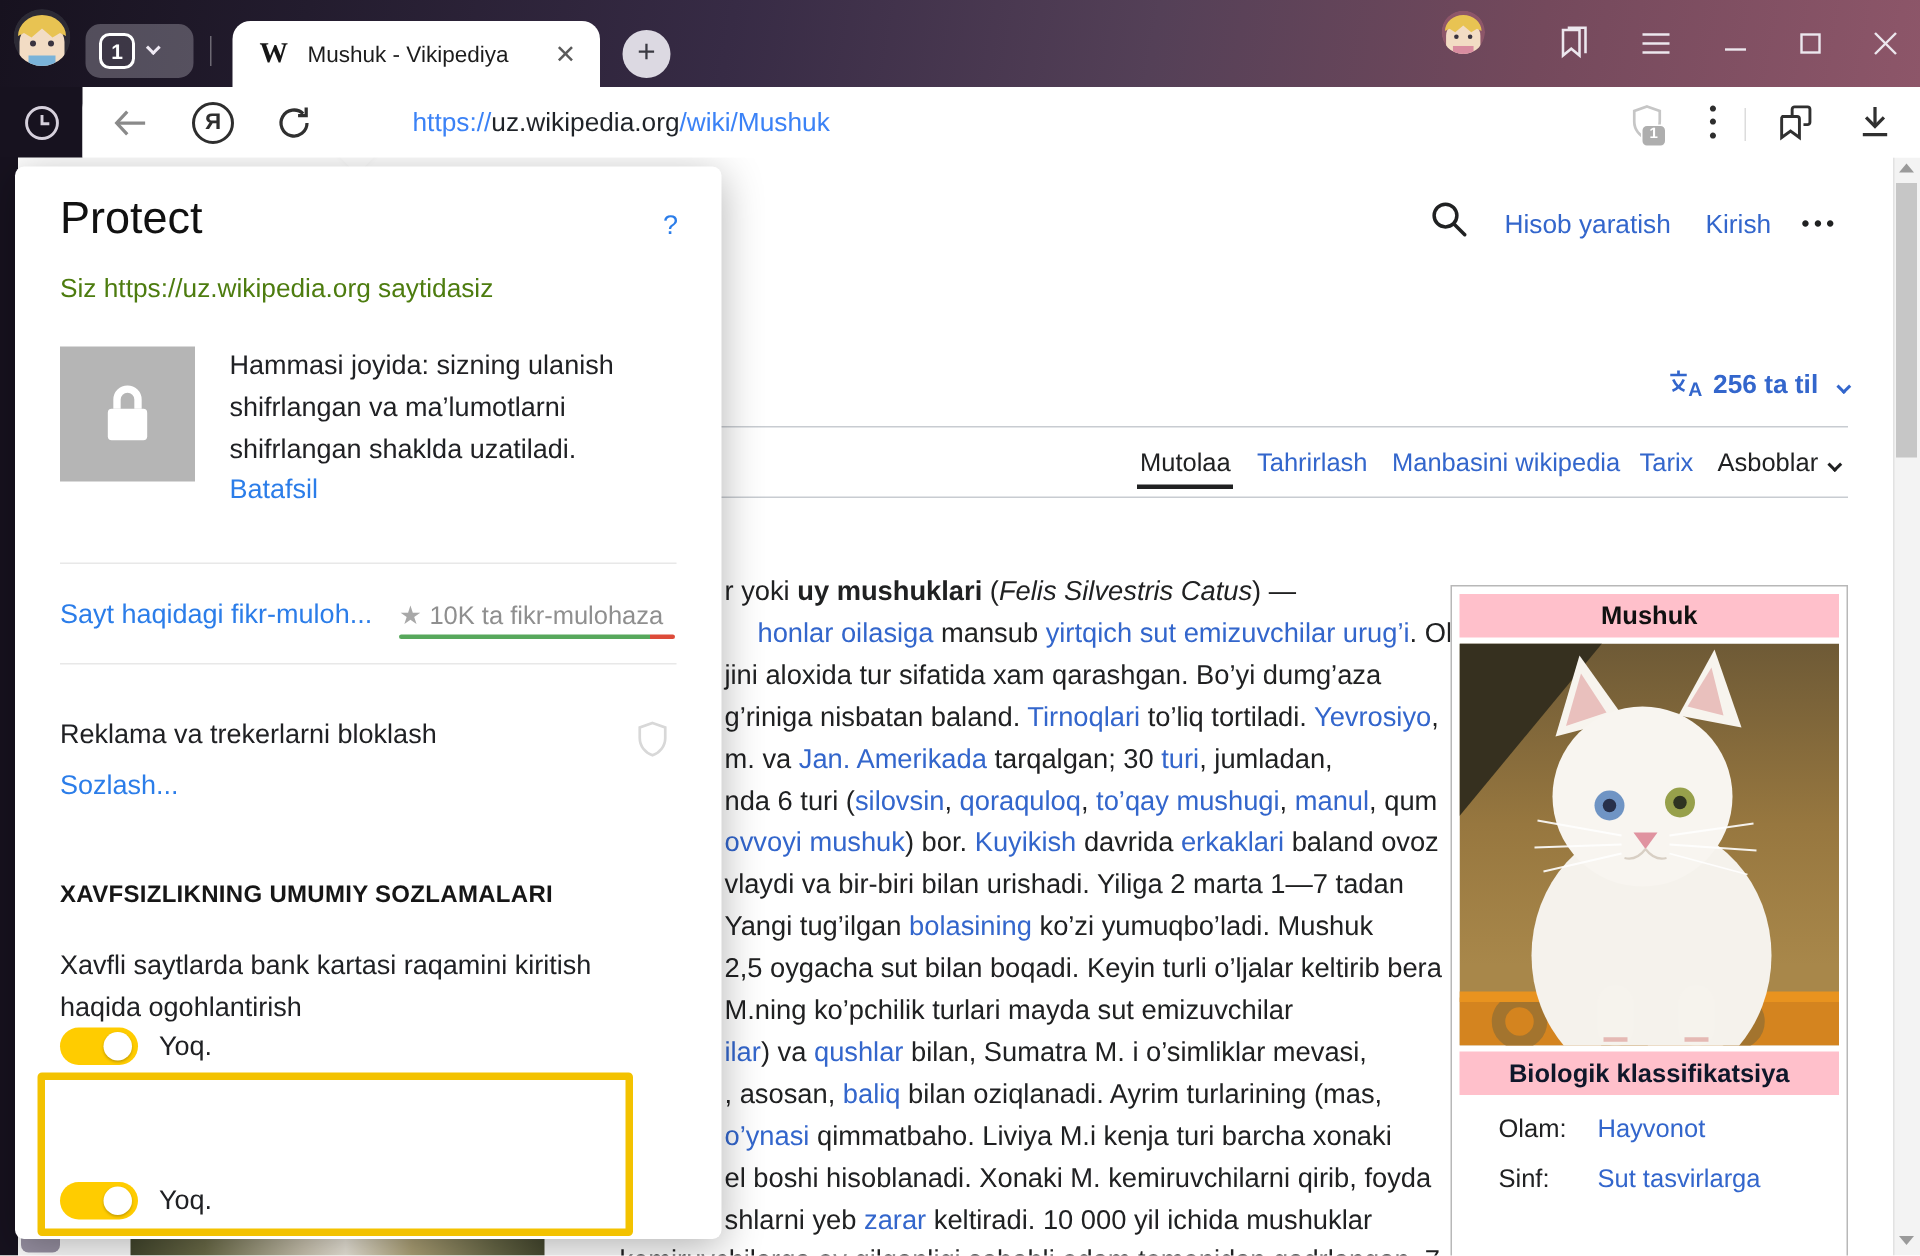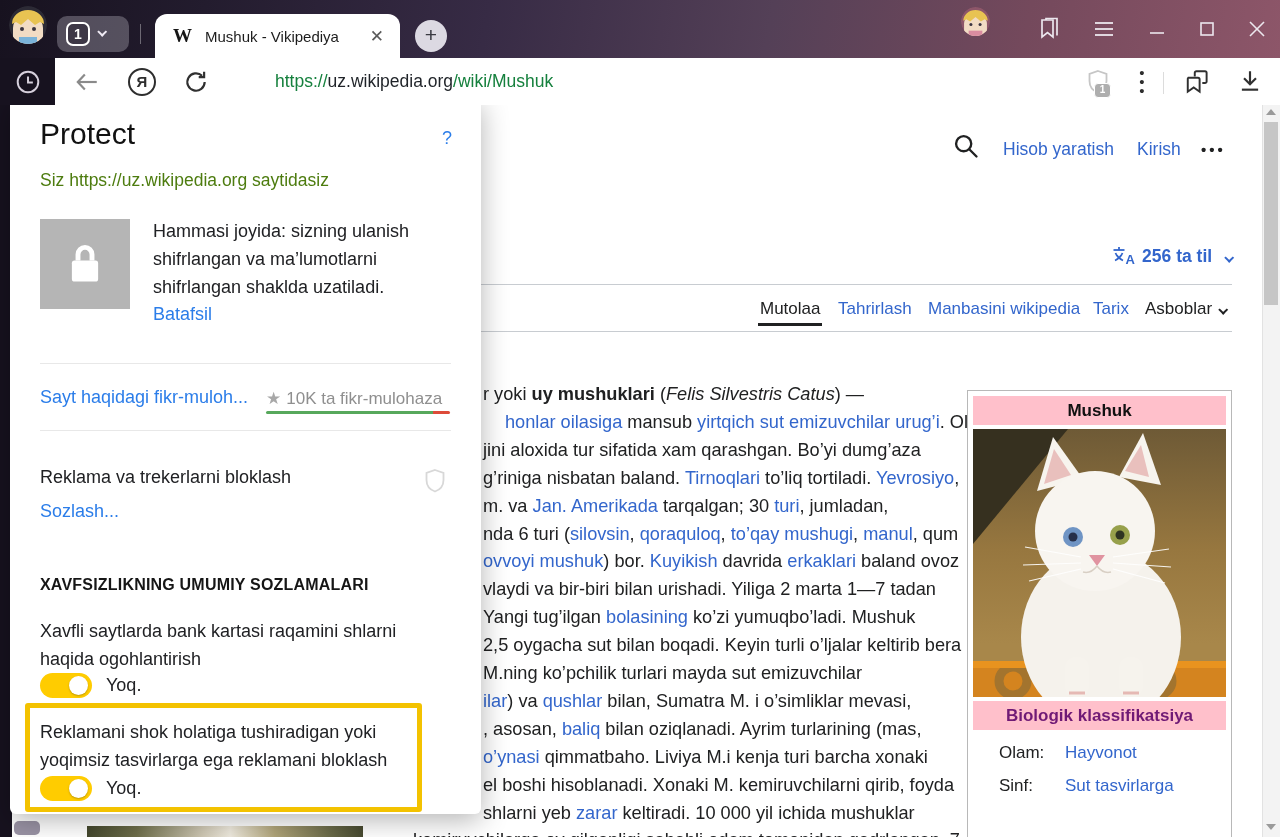--- a/index.html
+++ b/index.html
@@ -39,21 +39,21 @@
   .win-icons { right:14px; top:0; height:58px; display:flex; align-items:center; gap:33px; z-index:45; color:#ece7ee; }
   .mini-avatar { left:961px; top:7px; width:29px; height:29px; border-radius:50%; overflow:hidden; z-index:45; }
 
   .tb-icon { z-index:46; }
   .back-btn { left:74px; top:69px; }
   .ya-btn { left:128px; top:68px; width:28px; height:28px; border:2px solid #2e2e2e; border-radius:50%;
     color:#2e2e2e; font-size:15px; font-weight:bold; text-align:center; line-height:24px; }
   .reload-btn { left:183px; top:69px; }
   .lock-chip { left:230px; top:67px; width:33px; height:33px; background:#ebebeb; border-radius:8px; display:flex; align-items:center; justify-content:center; }
   .url { left:275px; top:71px; font-size:17.5px; white-space:nowrap; z-index:46; }
-  .url .dim { color:#15803d; } .url .host { color:#1f2328; }
+  .url .dim { color:#3b82f6; } .url .host { color:#1f2328; }
   .shield-btn { left:1086px; top:69px; }
   .shield-badge { left:1094px; top:83px; width:17px; height:15px; background:#aeaeae; border:1.5px solid #fff; border-radius:4px;
     color:#fff; font-size:10px; font-weight:bold; text-align:center; line-height:12px; z-index:47; }
   .kebab { left:1133px; top:68px; width:18px; color:#2e2e2e; font-size:15px; line-height:9px; text-align:center; z-index:46; letter-spacing:0; }
   .tb-sep { left:1163px; top:72px; width:1px; height:22px; background:#dcdcdc; z-index:46; }
   .coll-btn { left:1184px; top:68px; }
   .dl-btn { left:1237px; top:68px; }
 
   
   .scrollbar { left:1262px; top:105px; width:18px; height:732px; background:#f3f3f3; border-left:1px solid #e2e2e2; z-index:12; }
@@ -74,31 +74,31 @@
   .wtab.active { color:#202122; }
   .wtab.dark { color:#202122; }
   .active-underline { left:758px; top:323px; width:64px; height:3px; background:#202122; }
 
   .pline { position:absolute; font-size:18.2px; color:#202122; white-space:nowrap; z-index:10; height:28px; }
   .pline a { color:#3366cc; text-decoration:none; }
   .pline b { font-weight:bold; } .pline i { font-style:italic; }
 
   .infobox { left:967px; top:390px; width:265px; height:450px; background:#fff; border:1px solid #b8b8b8; padding:5px; z-index:10; }
   .ib-bar { height:29px; background:#ffc0cb; text-align:center; font-weight:bold; font-size:17px; line-height:29px; color:#111; }
-  .ib-bar.blue { color:#701a75; }
+  .ib-bar.blue { color:#0f172a; }
   .ib-img { width:253px; height:268px; display:block; margin:4px 0; }
   .ib-row { display:flex; margin-top:13px; font-size:17px; }
   .ib-row .lbl { width:66px; margin-left:26px; color:#202122; }
   .ib-row .val { color:#3366cc; }
 
   .thumb-peek { left:87px; top:826px; width:276px; height:11px; z-index:10;
     background:linear-gradient(90deg,#44482e,#6e6e4a 18%,#cfc8b4 42%,#efeade 52%,#b0a478 68%,#6a6a48 88%,#474a30); }
 
   
-  .panel { left:10px; top:99px; width:471px; height:715px; background:#fff; border-radius:6px; z-index:30;
+  .panel { left:10px; top:111px; width:471px; height:715px; background:#fff; border-radius:6px; z-index:30;
     box-shadow:0 6px 28px rgba(0,0,0,.3); }
   .panel-arrow { left:230px; top:97px; width:16px; height:16px; background:#fff; transform:rotate(45deg); z-index:29;
     box-shadow:-2px -2px 6px rgba(0,0,0,.08); }
   .p-el { position:absolute; }
   .p-title { left:30px; top:18px; font-size:30px; color:#111; }
   .p-help { left:432px; top:29px; font-size:18px; color:#2b7de9; }
   .p-site { left:30px; top:71px; font-size:17.5px; color:#4d7c0f; }
   .p-locktile { left:30px; top:120px; width:90px; height:90px; background:#b5b5b5; display:flex; align-items:center; justify-content:center; }
   .p-status { left:143px; top:118px; width:302px; font-size:18px; line-height:28px; color:#202124; }
   .p-link { font-size:18px; color:#2b7de9; }
@@ -263,27 +263,26 @@
   <div class="p-el p-rating-bar"></div>
   <div class="p-el p-hr" style="top:331px;"></div>
   <div class="p-el p-adblock">Reklama va trekerlarni bloklash</div>
   <div class="p-el p-shield">
     <svg width="24" height="26" viewBox="0 0 24 26">
         <path d="M12 2l8.5 3v7c0 5.5-3.6 9.8-8.5 11.5C7.1 21.8 3.5 17.5 3.5 12V5z" fill="none" stroke="#d8d8d8" stroke-width="1.8"></path>
       </svg>
   </div>
   <div class="p-el p-link p-sozlash">Sozlash...</div>
   <div class="p-el p-section">XAVFSIZLIKNING UMUMIY SOZLAMALARI</div>
-  <div class="p-el p-t1label">Xavfli saytlarda bank kartasi raqamini shlarni haqida ogohlantirish</div>
+  <div class="p-el p-t1label">Xavfli saytlarda bank kartasi raqamini kiritish haqida ogohlantirish</div>
   <div class="p-el toggle p-toggle1">
       <span class="knob"></span>
     </div>
   <div class="p-el p-t1state">Yoq.</div>
   <div class="p-el p-hlbox"></div>
-  <div class="p-el p-t2label">Reklamani shok holatiga tushiradigan yoki yoqimsiz tasvirlarga ega reklamani bloklash</div>
   <div class="p-el toggle p-toggle2">
       <span class="knob"></span>
     </div>
   <div class="p-el p-t2state">Yoq.</div>
 </div>
 
 <div class="abs topbar"></div>
 <div class="abs frame-strip"></div>
 <div class="abs sidebar-cell">
   <svg width="26" height="26" viewBox="0 0 24 24">

